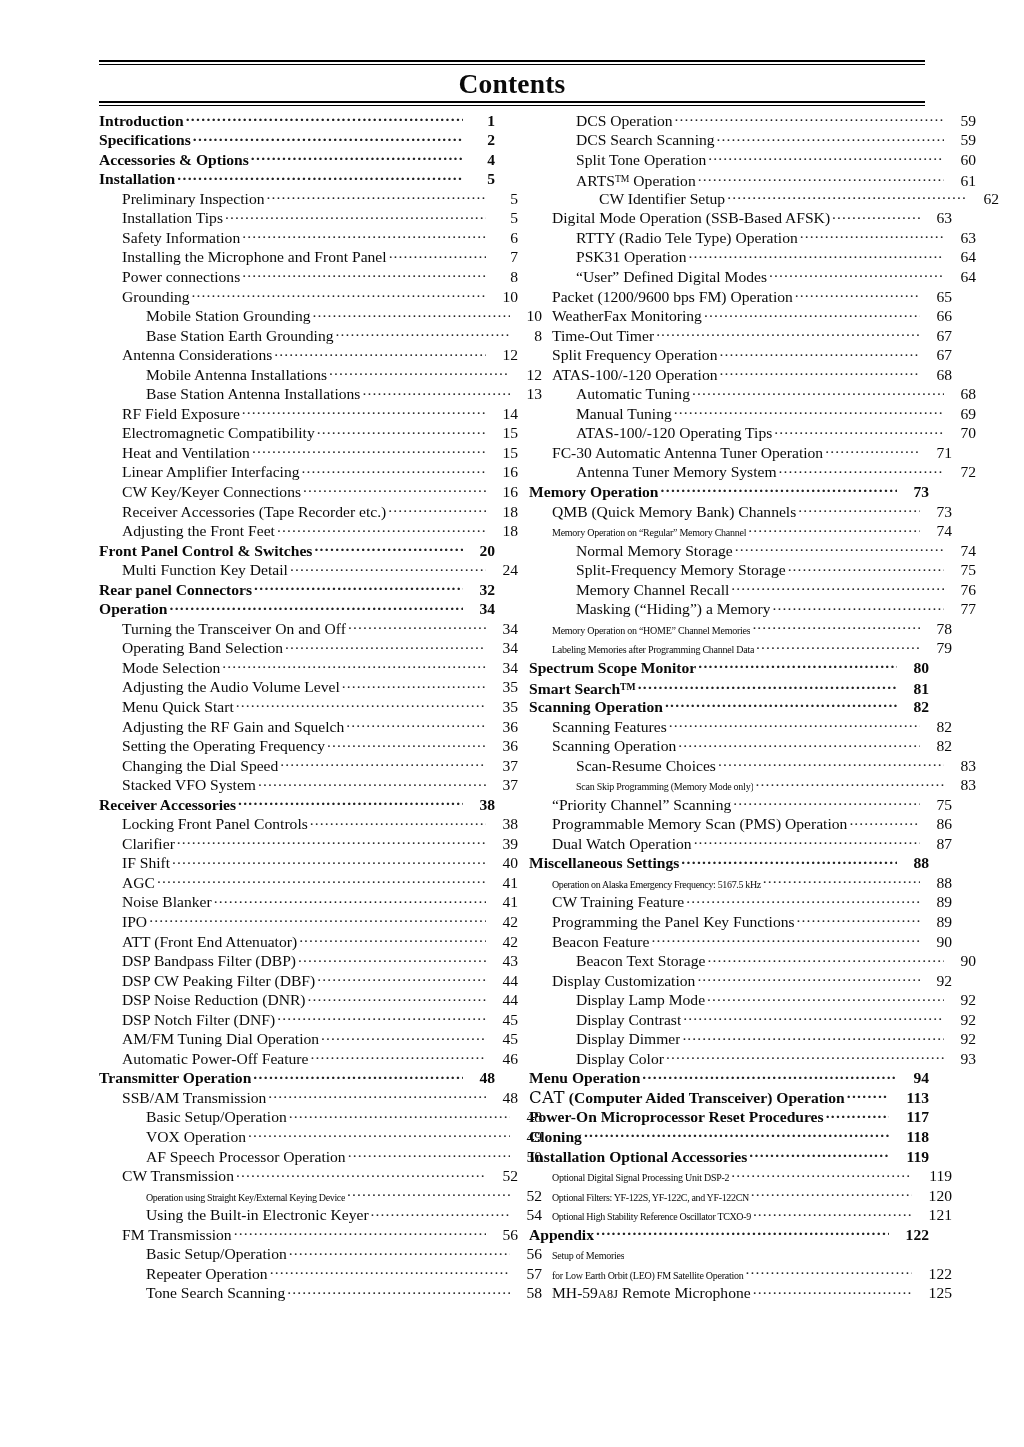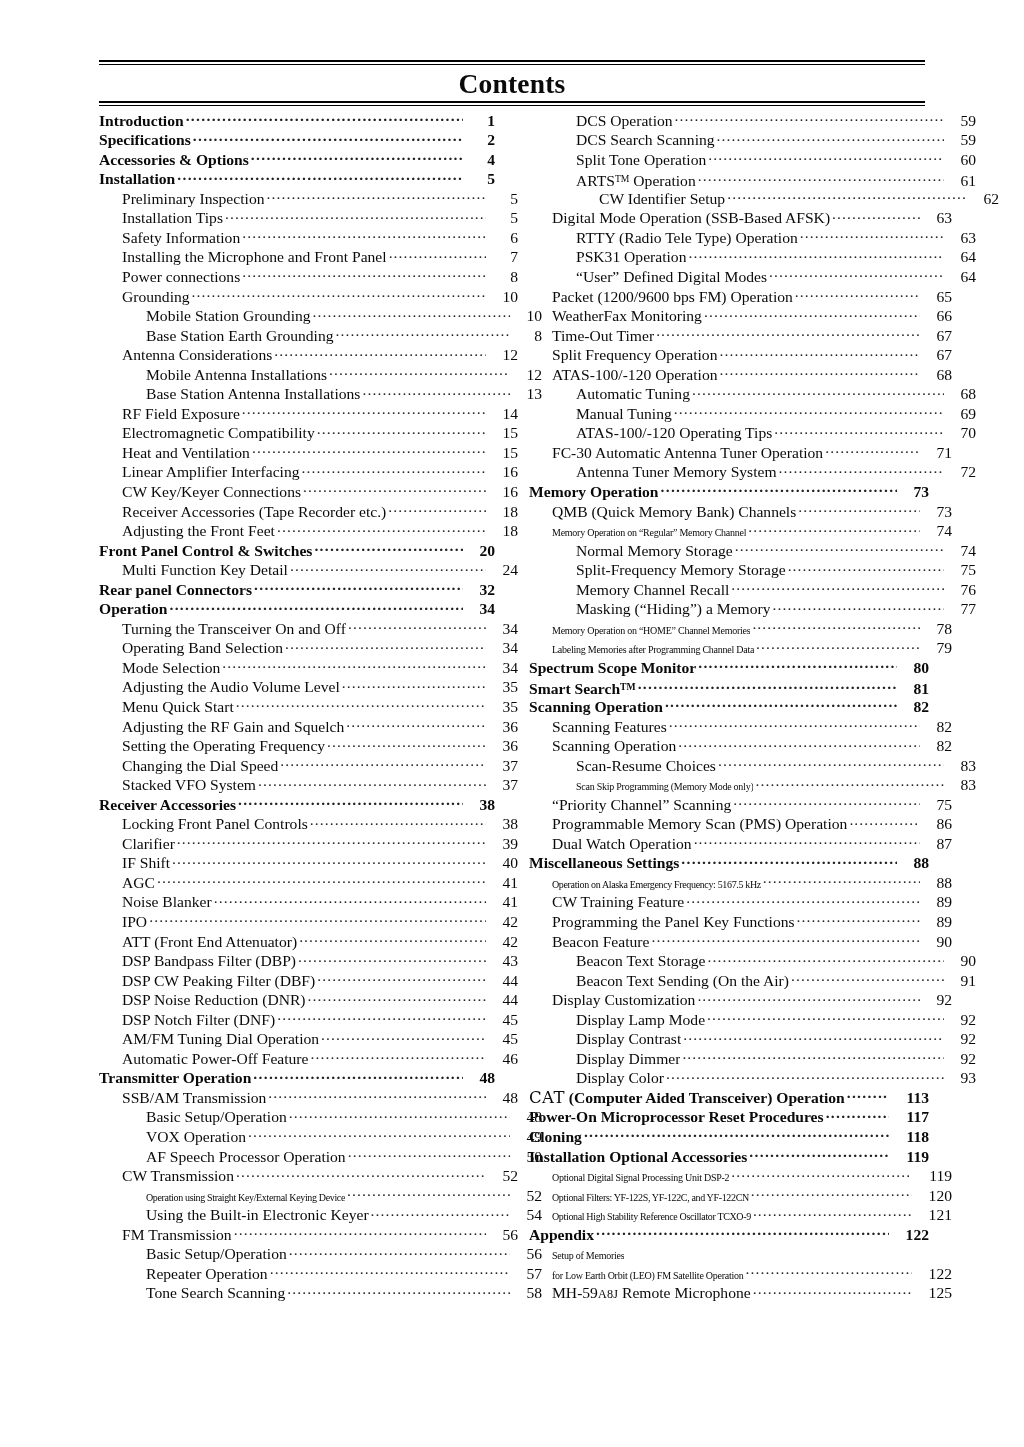--- a/index.html
+++ b/index.html
@@ -661,25 +661,20 @@
         <div class="toc-line lvl1">
           <span class="label">Beacon Feature</span>
           <span class="leader"></span>
           <span class="pg">90</span>
         </div>
         <div class="toc-line lvl2">
           <span class="label">Beacon Text Storage</span>
           <span class="leader"></span>
           <span class="pg">90</span>
         </div>
-        <div class="toc-line lvl2">
-          <span class="label">Beacon Text Sending (On the Air)</span>
-          <span class="leader"></span>
-          <span class="pg">91</span>
-        </div>
         <div class="toc-line lvl1">
           <span class="label">Display Customization</span>
           <span class="leader"></span>
           <span class="pg">92</span>
         </div>
         <div class="toc-line lvl2">
           <span class="label">Display Lamp Mode</span>
           <span class="leader"></span>
           <span class="pg">92</span>
         </div>
@@ -690,20 +685,25 @@
         </div>
         <div class="toc-line lvl2">
           <span class="label">Display Dimmer</span>
           <span class="leader"></span>
           <span class="pg">92</span>
         </div>
         <div class="toc-line lvl2">
           <span class="label">Display Color</span>
           <span class="leader"></span>
           <span class="pg">93</span>
+        </div>
+        <div class="toc-line lvl0">
+          <span class="label">Menu Operation</span>
+          <span class="leader"></span>
+          <span class="pg">94</span>
         </div>
         <div class="toc-line lvl0 w3">
           <span class="label"><span class="catmark">CAT</span> (Computer Aided Transceiver) Operation</span>
           <span class="leader"></span>
           <span class="pg">113</span>
         </div>
         <div class="toc-line lvl0 w3">
           <span class="label">Power-On Microprocessor Reset Procedures</span>
           <span class="leader"></span>
           <span class="pg">117</span>

